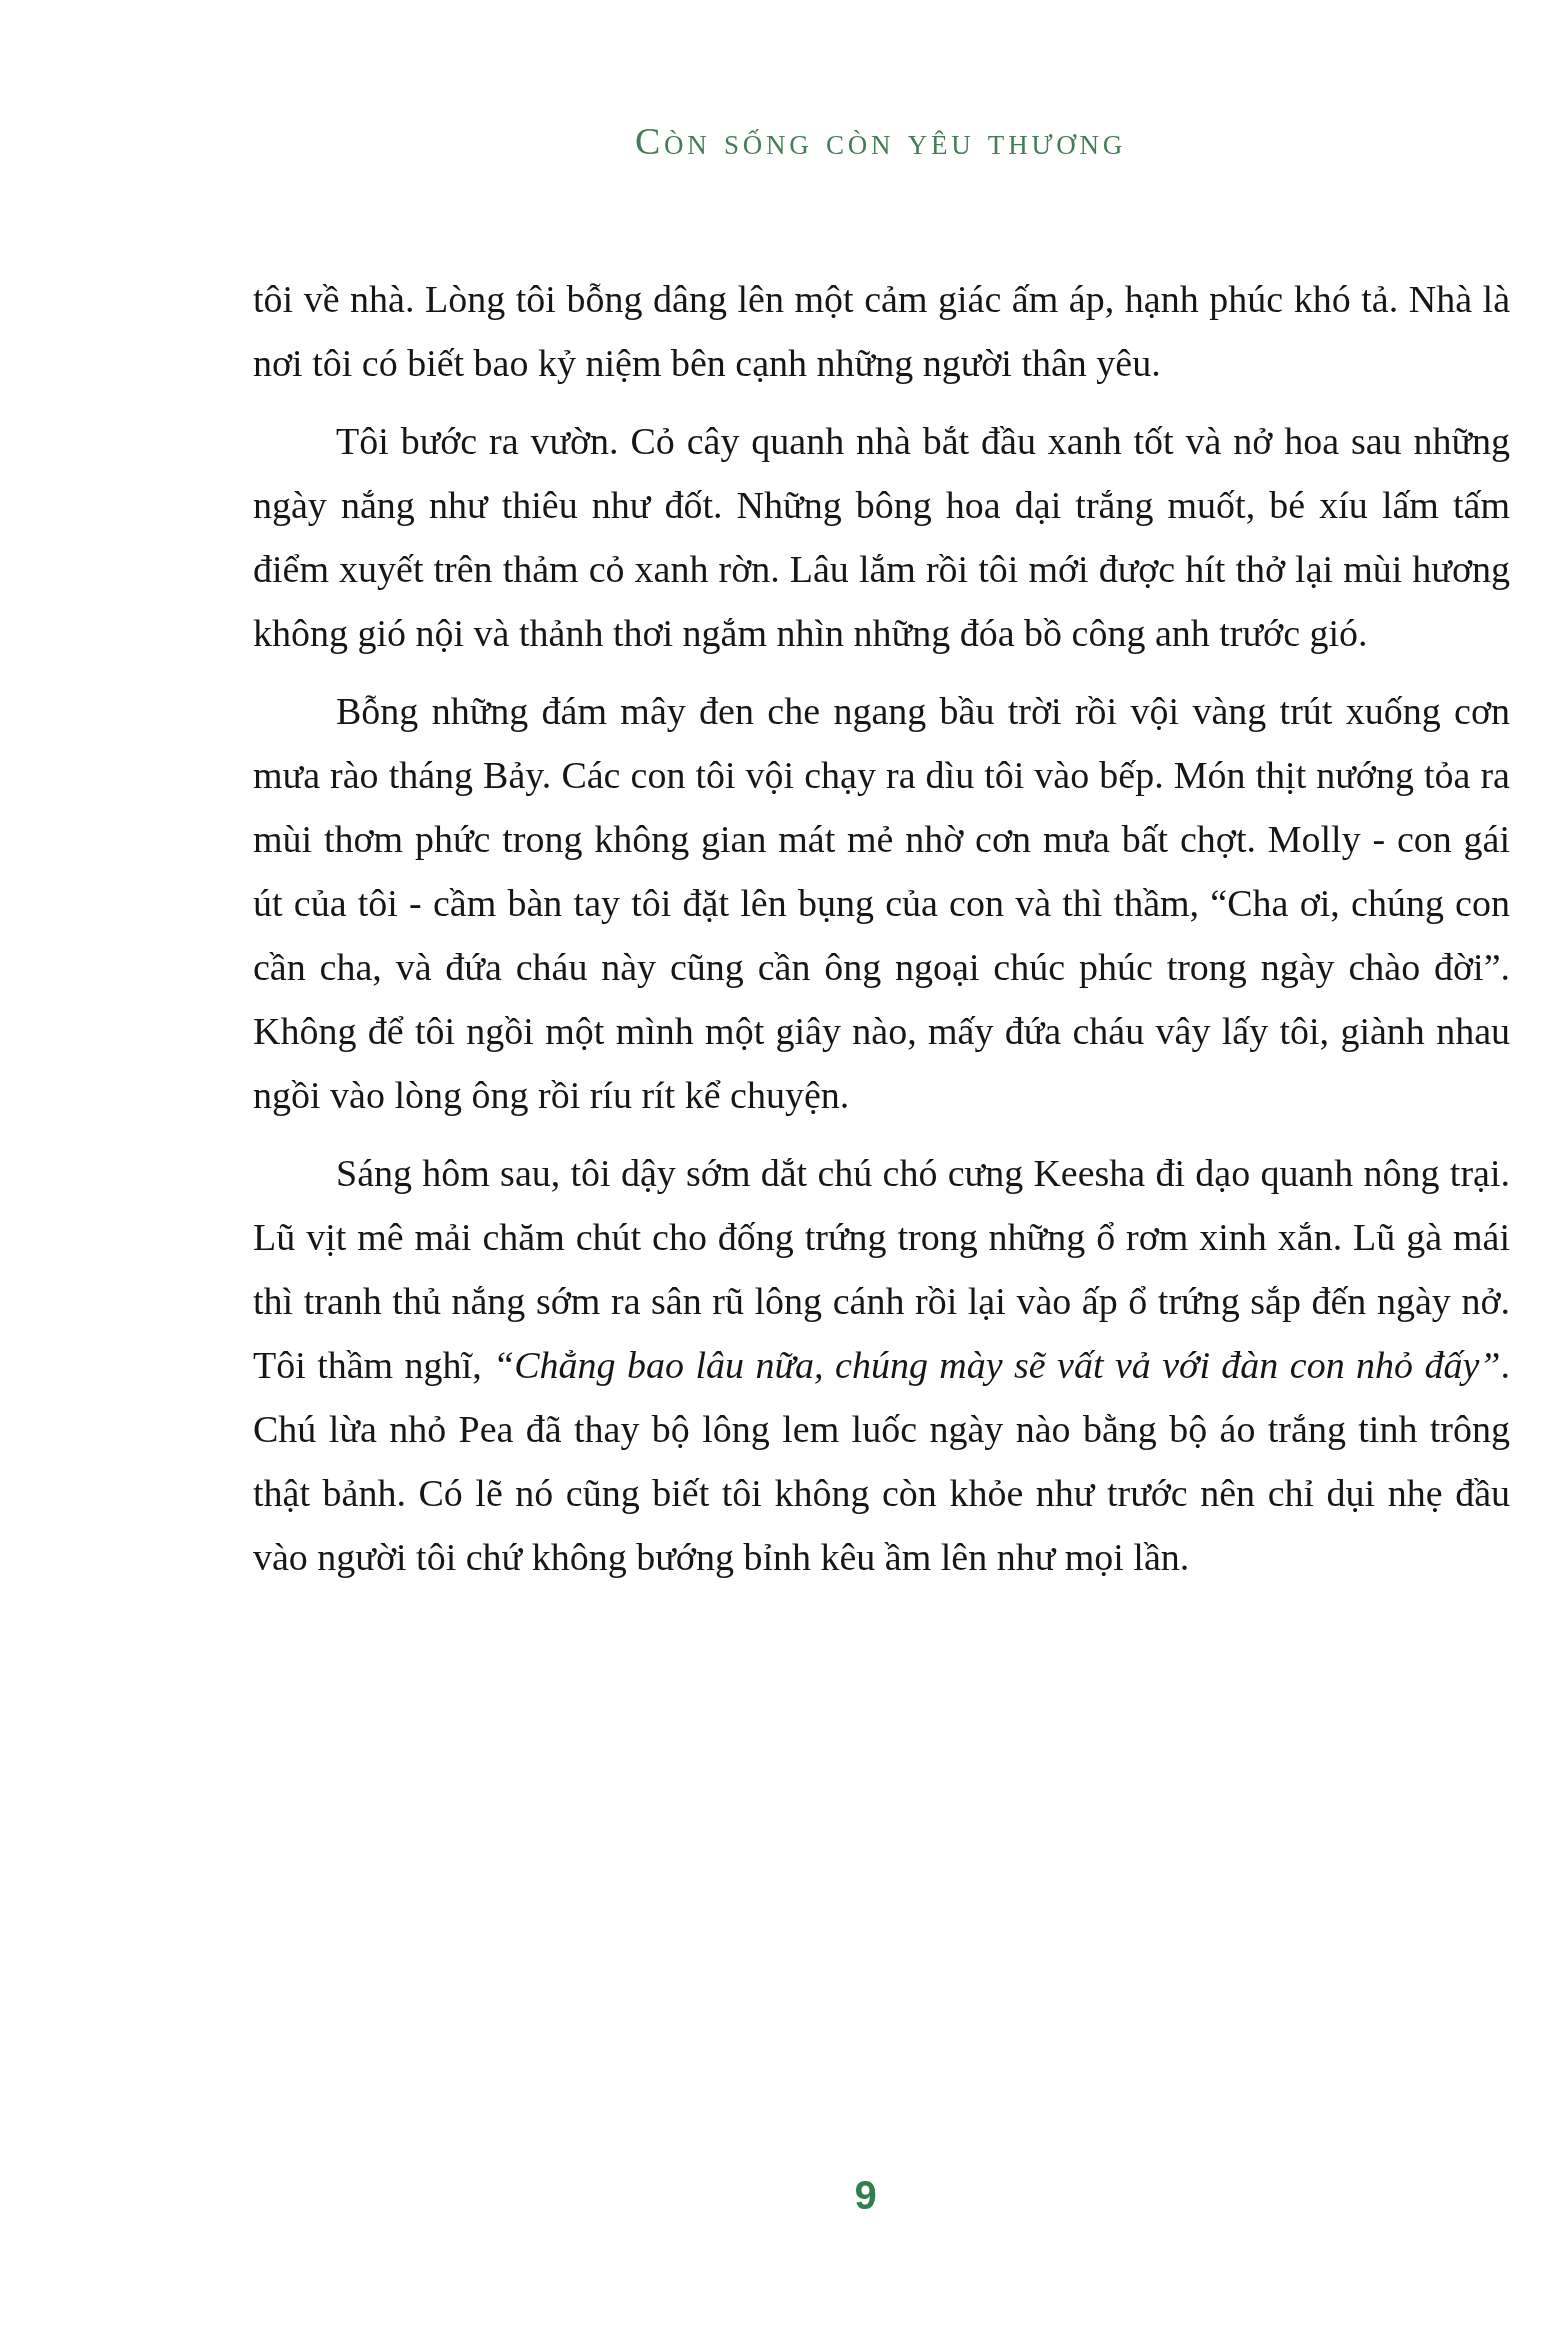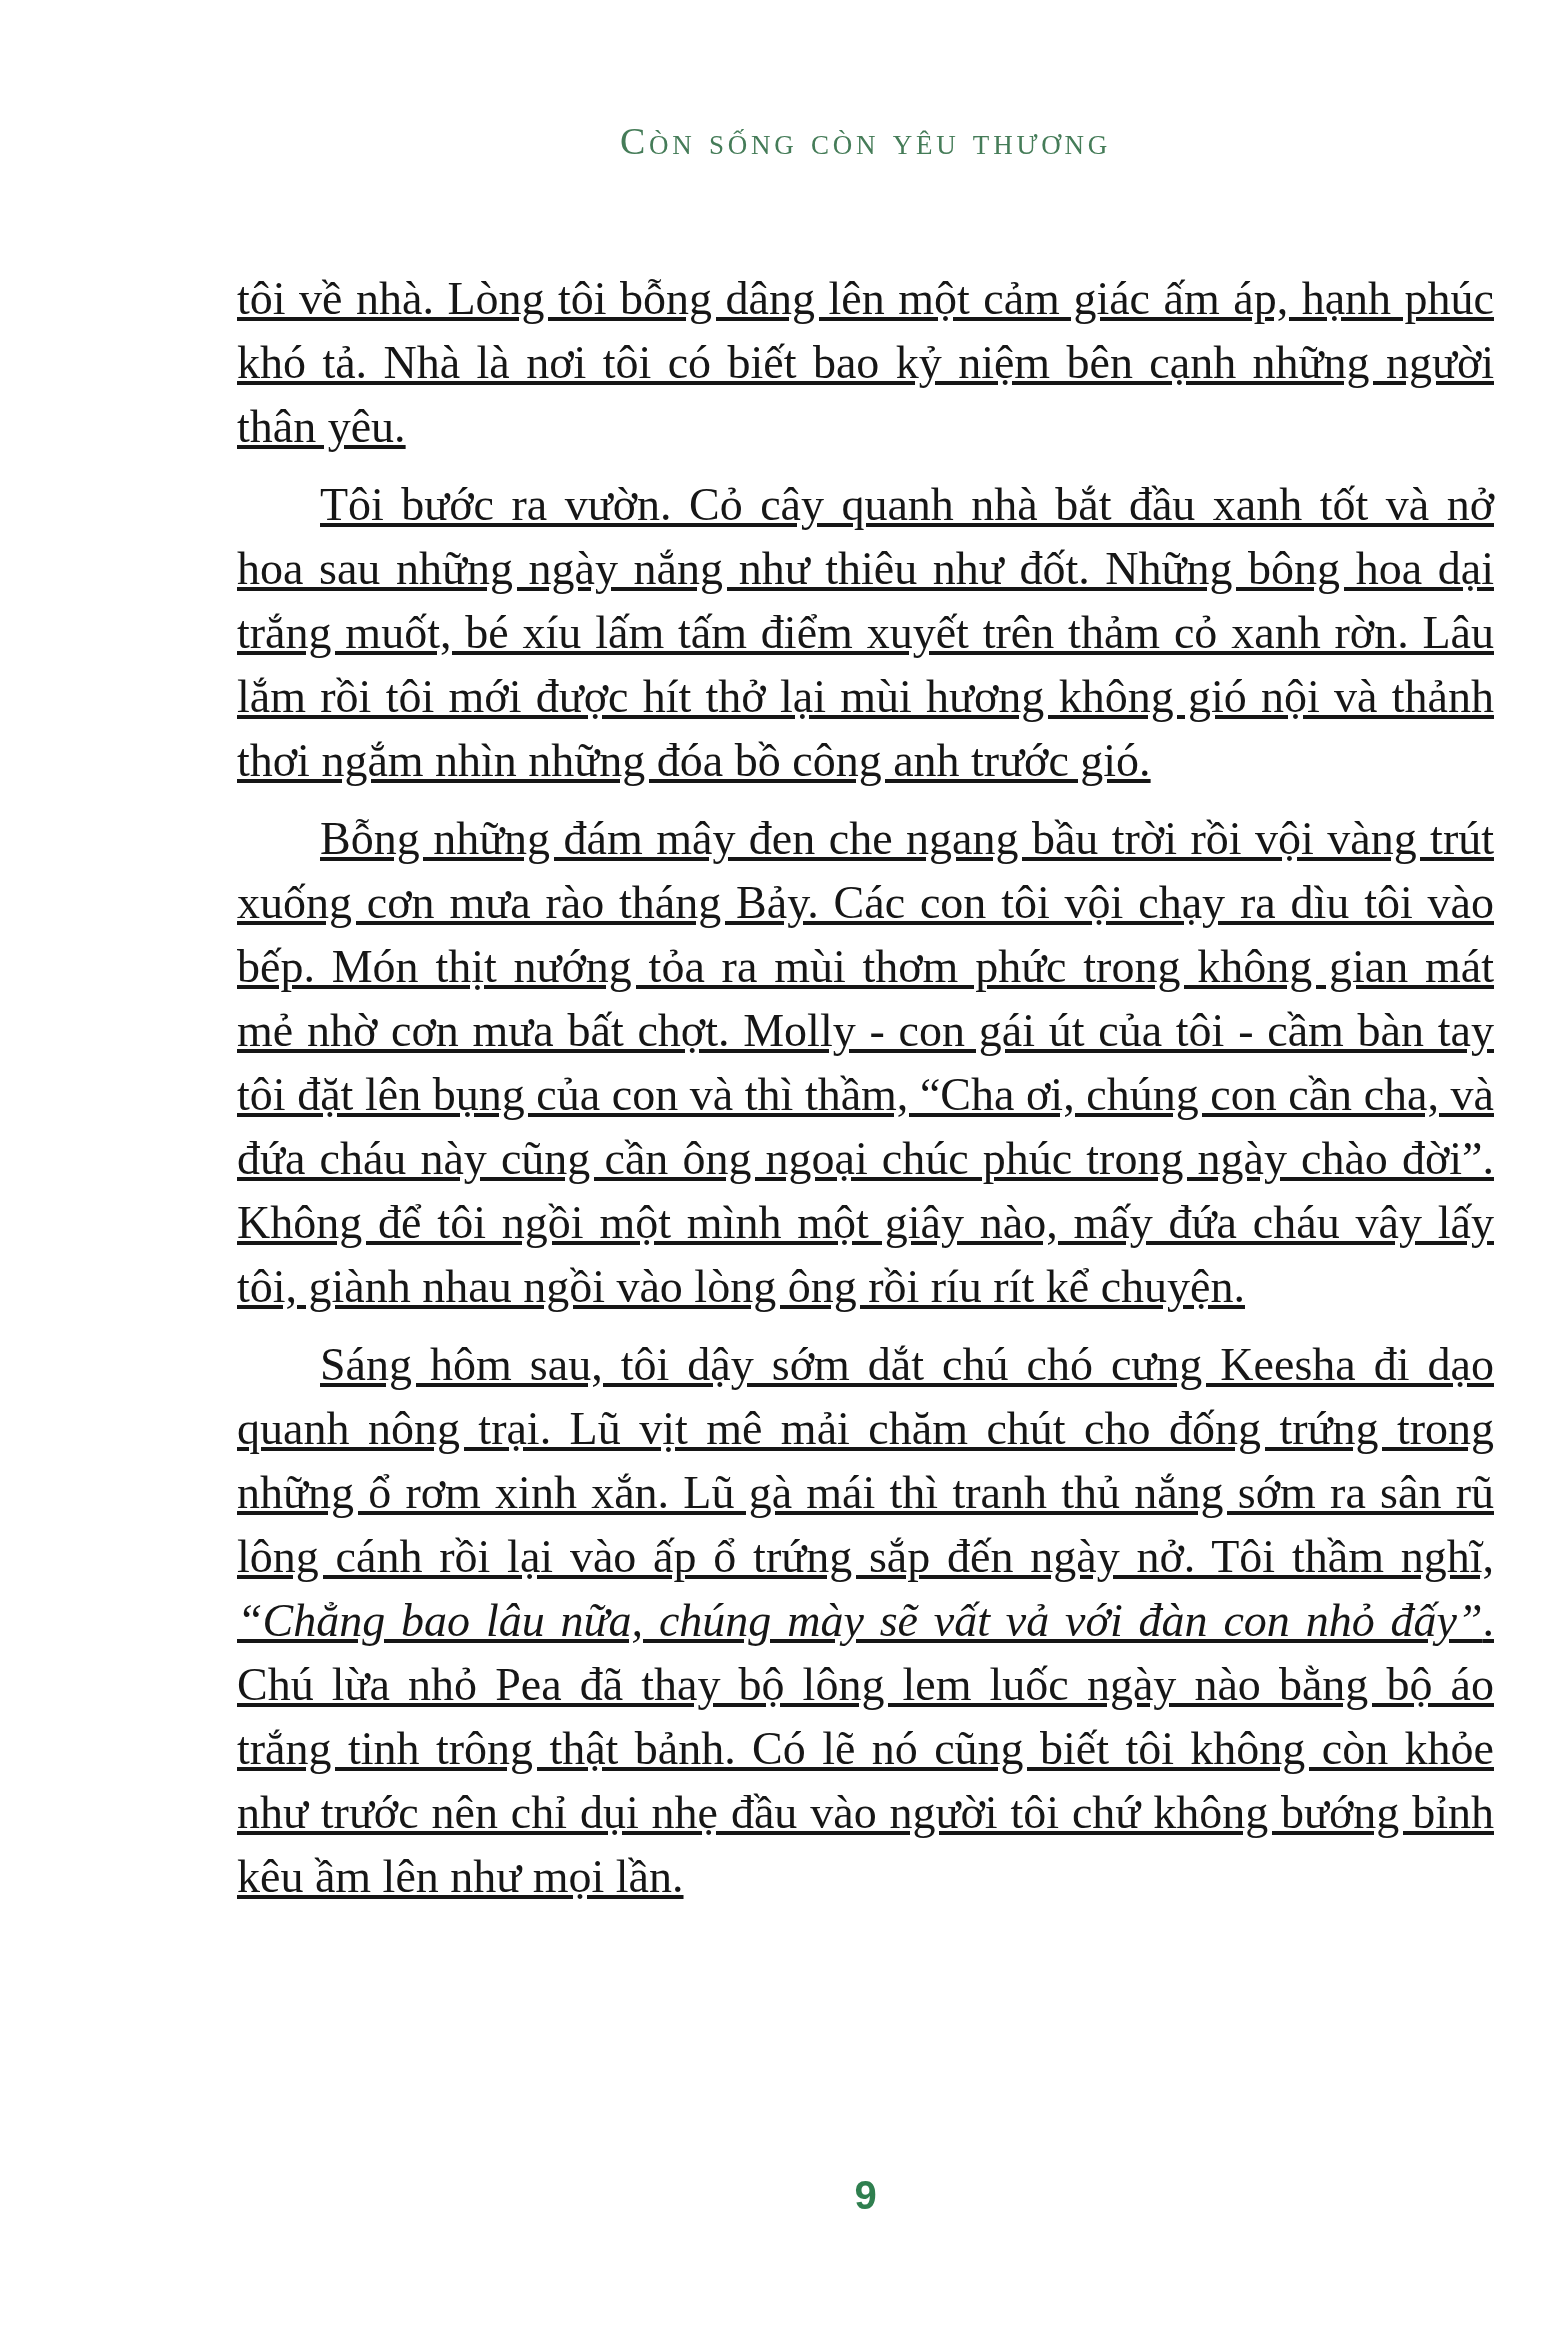--- a/index.html
+++ b/index.html
@@ -15,39 +15,38 @@
     width:1564px;
     height:2325px;
     margin:0 auto;
     background:var(--background);
     font-family:"Liberation Serif","DejaVu Serif",serif;
     overflow:hidden;
   }
   .running-header{
     position:absolute;
     top:121px;
-    left:237px;
+    left:252px;
     width:1257px;
     text-align:center;
     font-variant:small-caps;
     letter-spacing:0.10em;
     font-size:38px;
     line-height:1.1;
     color:var(--header-green);
   }
   .body-text{
     position:absolute;
     top:267px;
-    left:237px;
+    left:253px;
     width:1257px;
     text-align:justify;
-    font-size:46px;
+    font-size:38px;
     line-height:64px;
     color:var(--body-text);
-    text-decoration:underline;
   }
   .body-text p{
     margin:0 0 14px 0;
     padding:0;
   }
   .body-text p.indent{
     text-indent:83px;
   }
   .italic{
     font-style:italic;

